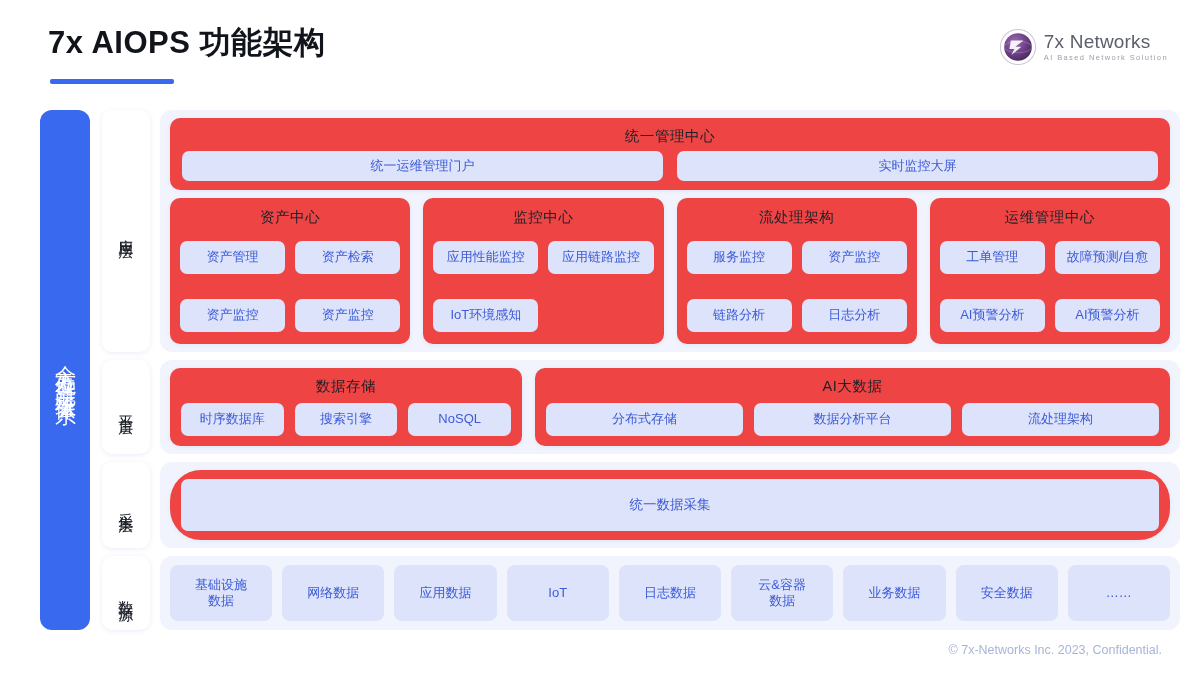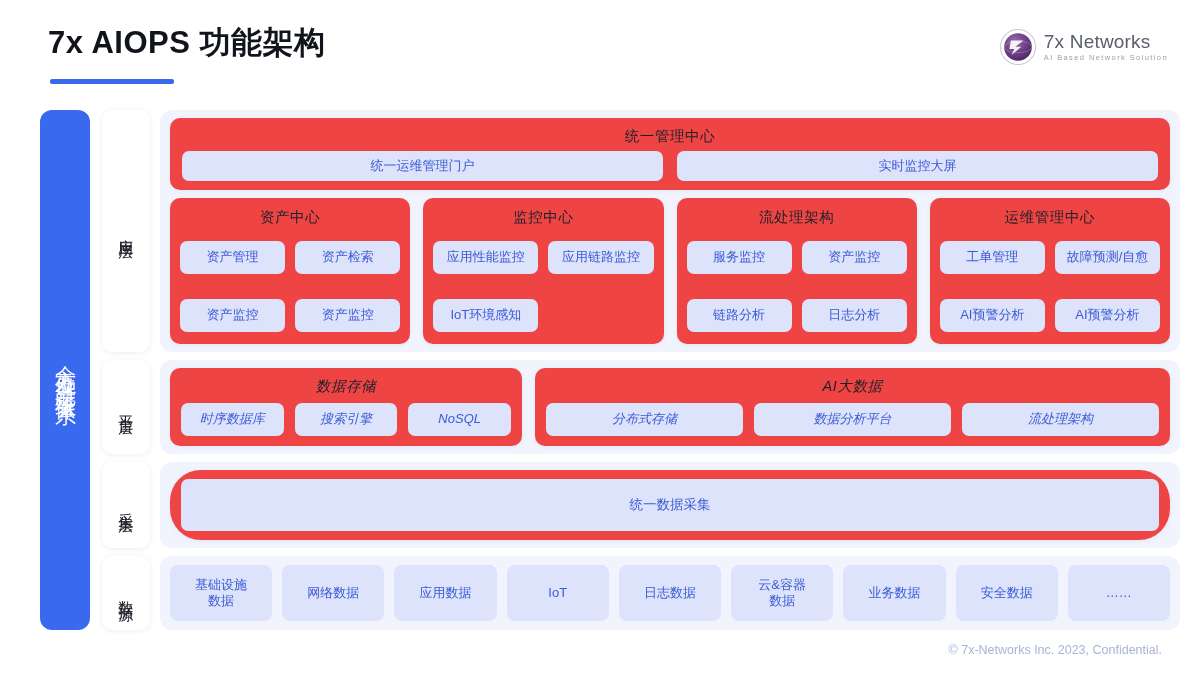--- a/index.html
+++ b/index.html
@@ -216,21 +216,21 @@
     width: 100%;
     padding: 16px 10px;
     box-sizing: border-box;
     display: grid;
     grid-template-columns: 1fr 1fr;
     gap: 25px 10px;
   }
   .app-card .grid .pill { height: 33px; }
 
   
-  #layer-platform { top: 250px; height: 94px; font-style: italic; }
+  #layer-platform { top: 250px; height: 94px; }
   .platform-row {
     position: absolute;
     left: 10px; top: 8px;
     width: 1000px; height: 78px;
     display: flex;
     gap: 13px;
   }
   #store-card { flex: 0 0 352px; padding-top: 11px; }
   #ai-card    { flex: 1 1 auto; padding-top: 11px; }
   .platform-pills {

